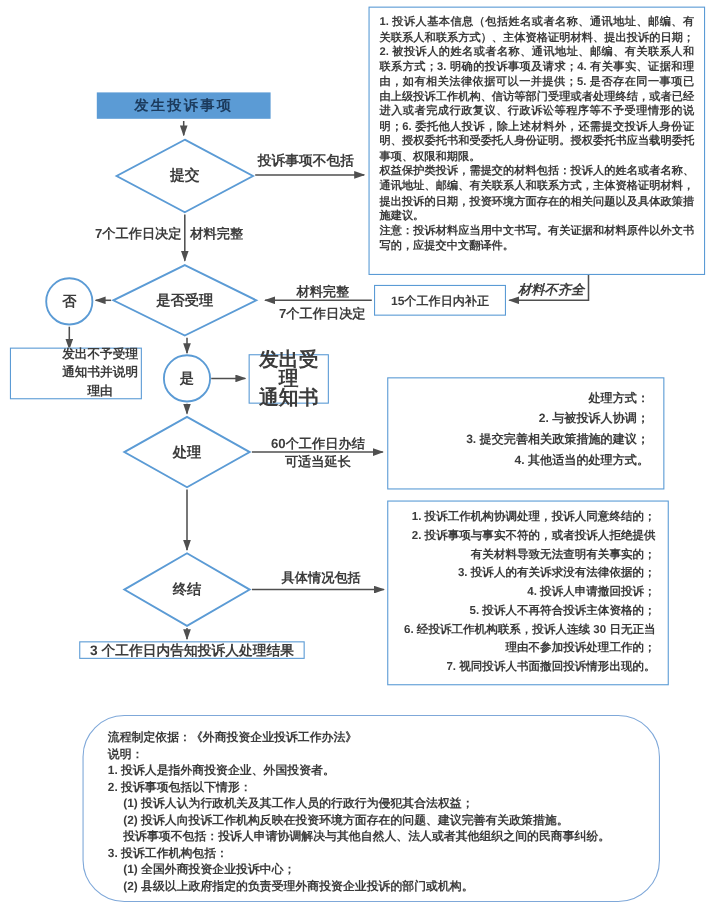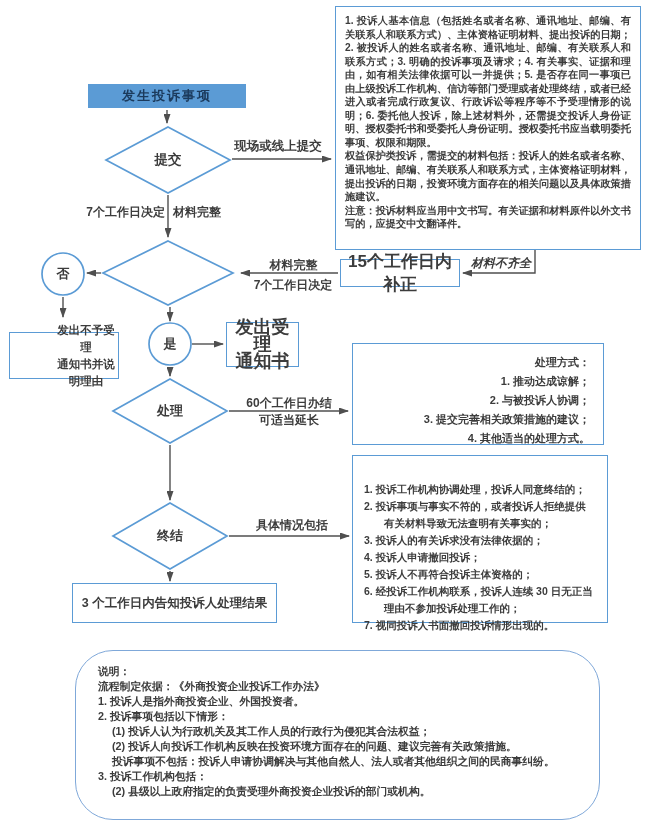--- a/index.html
+++ b/index.html
@@ -14,22 +14,22 @@
   .start-box{background:#5B9BD5;color:#1b3a5c;font-size:13px;font-weight:700;
     display:flex;align-items:center;justify-content:center;letter-spacing:2px;}
   .rect-node{background:#ffffff;border:1.6px solid #5B9BD5;display:flex;align-items:center;
     justify-content:center;text-align:center;font-weight:600;white-space:pre-line;color:#3c3c3c;}
   .edge-label{font-size:12px;font-weight:600;color:#3d3d3d;text-align:center;white-space:nowrap;}
   .bigbox{background:#ffffff;border:1.6px solid #5B9BD5;padding:7px 9px;font-size:10.2px;
     line-height:13.55px;font-weight:600;color:#3c3c3c;}
   .bigbox .just{text-align:justify;}
   .methods-box{background:#ffffff;border:1.6px solid #5B9BD5;padding:9px 13px;
     font-size:11px;line-height:19px;font-weight:600;color:#3c3c3c;text-align:right;}
-  .situations-box{background:#ffffff;border:1.6px solid #5B9BD5;padding:25px 11px;
-    font-size:10.5px;line-height:17px;font-weight:600;color:#3c3c3c;}
+  .situations-box{background:#ffffff;border:1.6px solid #5B9BD5;padding:6px 11px;
+    font-size:10.5px;line-height:17px;font-weight:600;color:#3c3c3c;text-align:right;}
   .hang{padding-left:1.9em;text-indent:-1.9em;}
   .note-box{background:#ffffff;border:1.3px solid #7FA8D9;border-radius:38px;
     padding:13px 22px;font-size:10.8px;line-height:15px;font-weight:600;color:#3c3c3c;}
   .note-line.ind{padding-left:14px;}
 </style>
 </head>
 <body>
 
 <div class="canvas">
 
@@ -60,71 +60,72 @@
     <polygon points="170,379 227,411 170,443 113,411" fill="#ffffff" stroke="#5B9BD5" stroke-width="1.7"></polygon>
     <polygon points="170,503 227,536 170,569 113,536" fill="#ffffff" stroke="#5B9BD5" stroke-width="1.7"></polygon>
 
     <circle cx="63" cy="274" r="21" fill="#ffffff" stroke="#5B9BD5" stroke-width="1.7"></circle>
     <circle cx="170" cy="344" r="21" fill="#ffffff" stroke="#5B9BD5" stroke-width="1.7"></circle>
   </svg>
 
   <div class="abs start-box" style="left:88px;top:84px;width:158px;height:24px;">发生投诉事项</div>
 
   <div class="abs node-label" style="left:106px;top:127px;width:124px;height:66px;font-size:13.5px;">提交</div>
+  <div class="abs node-label" style="left:103px;top:241px;width:130px;height:64px;font-size:13px;">是否受理</div>
   <div class="abs node-label" style="left:113px;top:379px;width:114px;height:64px;font-size:13px;">处理</div>
   <div class="abs node-label" style="left:113px;top:503px;width:114px;height:66px;font-size:13px;">终结</div>
   <div class="abs node-label" style="left:42px;top:253px;width:42px;height:42px;font-size:13px;">否</div>
   <div class="abs node-label" style="left:149px;top:323px;width:42px;height:42px;font-size:13px;">是</div>
 
-  <div class="abs rect-node" style="left:9px;top:332px;width:110px;height:47px;font-size:11.5px;line-height:17px;padding-left:44px;">发出不予受理
+  <div class="abs rect-node" style="left:9px;top:316px;width:120px;height:47px;font-size:11.5px;line-height:17px;padding-left:44px;">发出不予受理
 通知书并说明理由</div>
   <div class="abs rect-node" style="left:226px;top:322px;width:73px;height:45px;font-size:18px;line-height:17px;">发出受理
 通知书</div>
-  <div class="abs rect-node" style="left:340px;top:259px;width:120px;height:28px;font-size:17px;">15个工作日内补正</div>
-  <div class="abs rect-node" style="left:72px;top:583px;width:205px;height:40px;font-size:12.5px;">3 个工作日内告知投诉人处理结果</div>
+  <div class="abs rect-node" style="left:340px;top:259px;width:120px;height:28px;font-size:11px;">15个工作日内补正</div>
+  <div class="abs rect-node" style="left:72px;top:583px;width:205px;height:16px;font-size:12.5px;">3 个工作日内告知投诉人处理结果</div>
 
-  <div class="abs edge-label" style="left:233px;top:138px;width:90px;font-size:12.5px;">现场或线上提交</div>
+  <div class="abs edge-label" style="left:233px;top:138px;width:90px;font-size:12.5px;">投诉事项不包括</div>
   <div class="abs edge-label" style="left:61px;top:204px;width:104px;text-align:right;">7个工作日决定</div>
   <div class="abs edge-label" style="left:173px;top:204px;width:58px;text-align:left;">材料完整</div>
   <div class="abs edge-label" style="left:251px;top:257px;width:85px;">材料完整</div>
   <div class="abs edge-label" style="left:248px;top:277px;width:90px;">7个工作日决定</div>
   <div class="abs edge-label" style="left:462px;top:255px;width:78px;font-style:italic;">材料不齐全</div>
   <div class="abs edge-label" style="left:240px;top:395px;width:98px;">60个工作日办结</div>
   <div class="abs edge-label" style="left:240px;top:412px;width:98px;">可适当延长</div>
   <div class="abs edge-label" style="left:250px;top:517px;width:84px;">具体情况包括</div>
 
   <div class="abs bigbox" style="left:335px;top:6px;width:306px;height:244px;">
     <div class="just">1. 投诉人基本信息（包括姓名或者名称、通讯地址、邮编、有关联系人和联系方式）、主体资格证明材料、提出投诉的日期；2. 被投诉人的姓名或者名称、通讯地址、邮编、有关联系人和联系方式；3. 明确的投诉事项及请求；4. 有关事实、证据和理由，如有相关法律依据可以一并提供；5. 是否存在同一事项已由上级投诉工作机构、信访等部门受理或者处理终结，或者已经进入或者完成行政复议、行政诉讼等程序等不予受理情形的说明；6. 委托他人投诉，除上述材料外，还需提交投诉人身份证明、授权委托书和受委托人身份证明。授权委托书应当载明委托事项、权限和期限。</div>
     <div class="just">权益保护类投诉，需提交的材料包括：投诉人的姓名或者名称、通讯地址、邮编、有关联系人和联系方式，主体资格证明材料，提出投诉的日期，投资环境方面存在的相关问题以及具体政策措施建议。</div>
     <div class="just">注意：投诉材料应当用中文书写。有关证据和材料原件以外文书写的，应提交中文翻译件。</div>
   </div>
 
   <div class="abs methods-box" style="left:352px;top:343px;width:252px;height:102px;">
     <div>处理方式：</div>
-    <div>1. 推动达成谅解；</div>
     <div>2. 与被投诉人协调；</div>
     <div>3. 提交完善相关政策措施的建议；</div>
     <div>4. 其他适当的处理方式。</div>
   </div>
 
   <div class="abs situations-box" style="left:352px;top:455px;width:256px;height:168px;">
     <div class="hang">1. 投诉工作机构协调处理，投诉人同意终结的；</div>
     <div class="hang">2. 投诉事项与事实不符的，或者投诉人拒绝提供有关材料导致无法查明有关事实的；</div>
     <div class="hang">3. 投诉人的有关诉求没有法律依据的；</div>
     <div class="hang">4. 投诉人申请撤回投诉；</div>
     <div class="hang">5. 投诉人不再符合投诉主体资格的；</div>
     <div class="hang">6. 经投诉工作机构联系，投诉人连续 30 日无正当理由不参加投诉处理工作的；</div>
     <div class="hang">7. 视同投诉人书面撤回投诉情形出现的。</div>
   </div>
 
   <div class="abs note-box" style="left:75px;top:650px;width:525px;height:170px;">
+    <div class="note-line">流程制定依据：《外商投资企业投诉工作办法》</div>
     <div class="note-line">说明：</div>
-    <div class="note-line">流程制定依据：《外商投资企业投诉工作办法》</div>
     <div class="note-line">1.  投诉人是指外商投资企业、外国投资者。</div>
     <div class="note-line">2.  投诉事项包括以下情形：</div>
     <div class="note-line ind">(1) 投诉人认为行政机关及其工作人员的行政行为侵犯其合法权益；</div>
     <div class="note-line ind">(2) 投诉人向投诉工作机构反映在投资环境方面存在的问题、建议完善有关政策措施。</div>
     <div class="note-line ind">投诉事项不包括：投诉人申请协调解决与其他自然人、法人或者其他组织之间的民商事纠纷。</div>
     <div class="note-line">3.  投诉工作机构包括：</div>
+    <div class="note-line ind">(1) 全国外商投资企业投诉中心；</div>
     <div class="note-line ind">(2) 县级以上政府指定的负责受理外商投资企业投诉的部门或机构。</div>
   </div>
 
 </div>
 
 </body></html>

